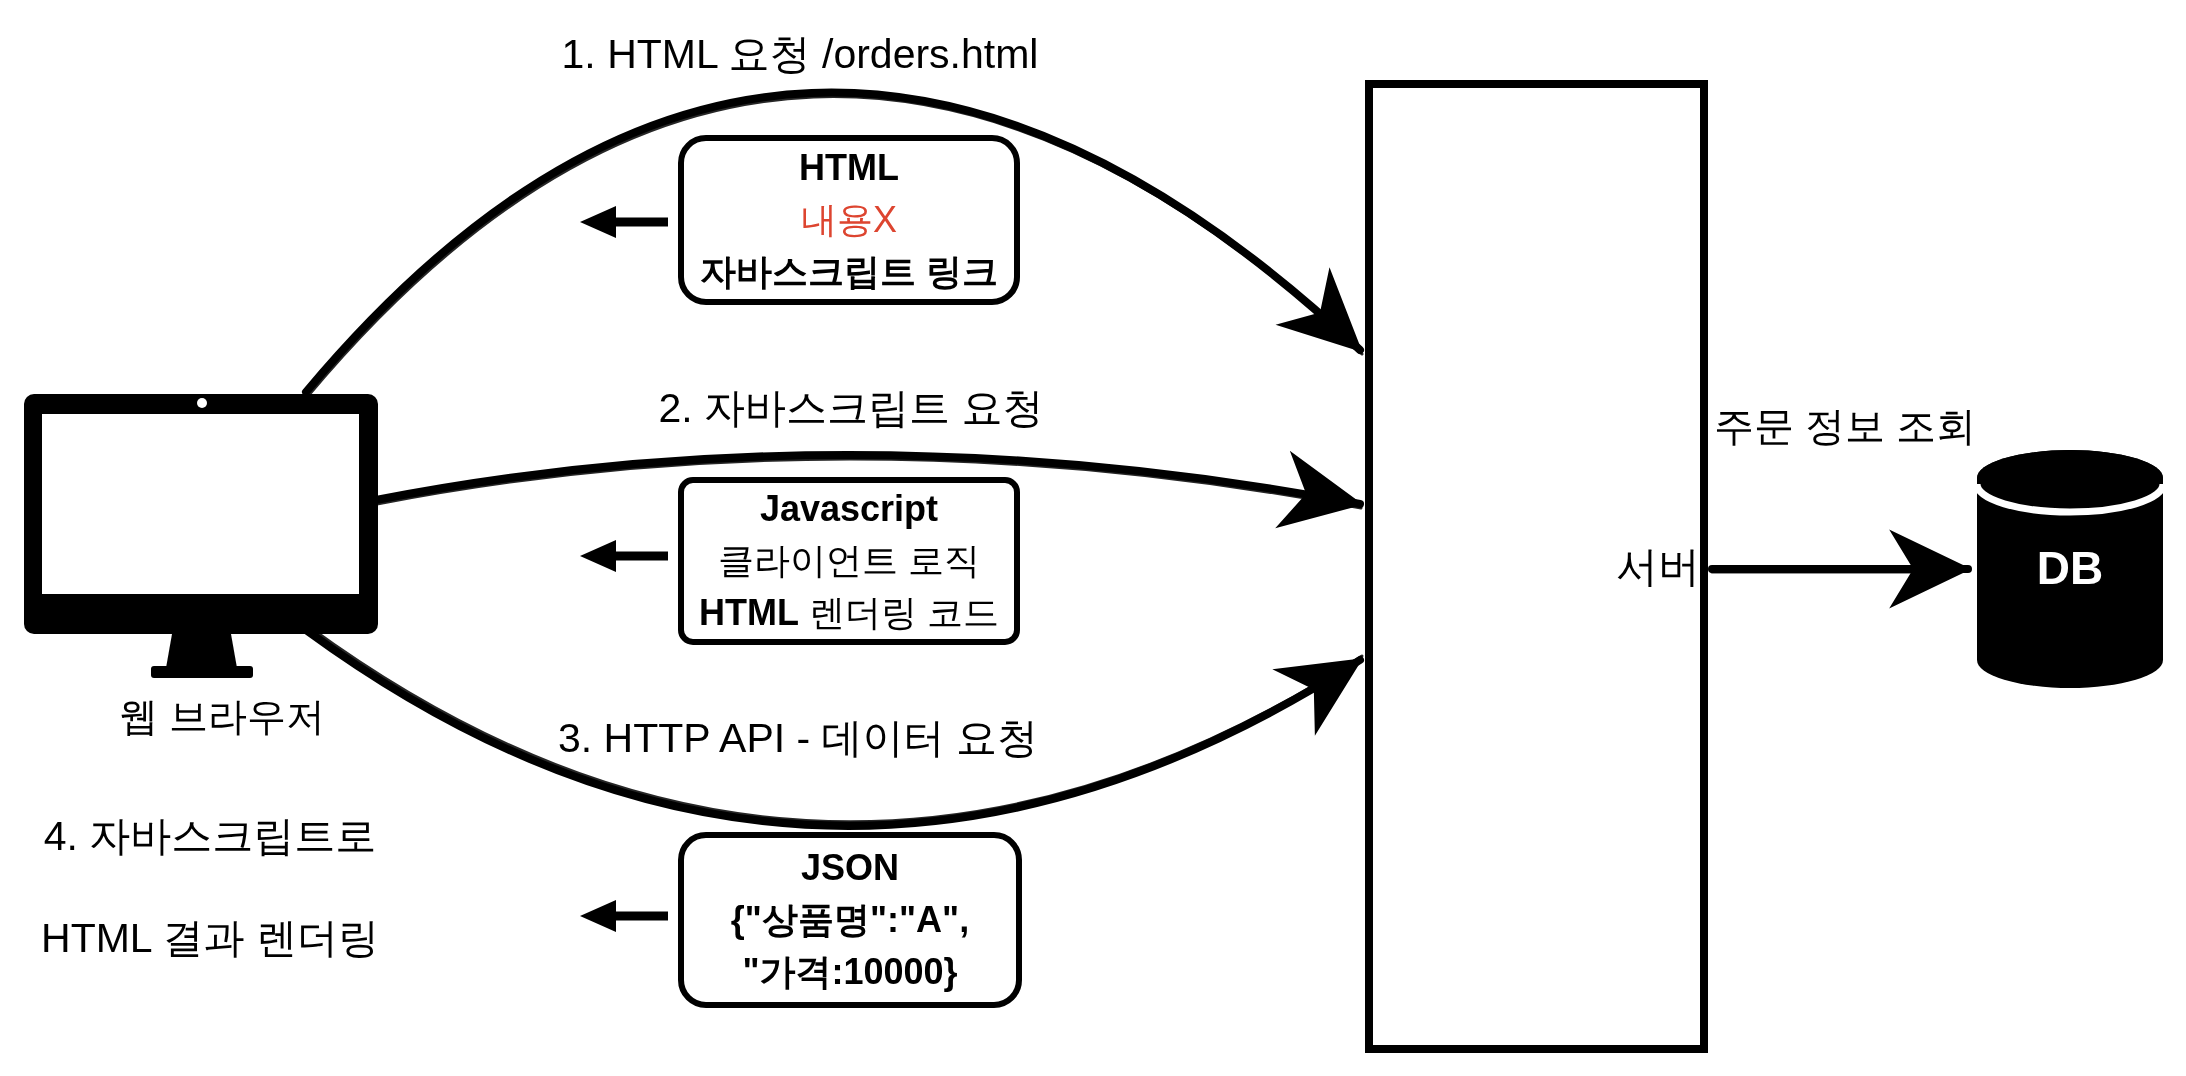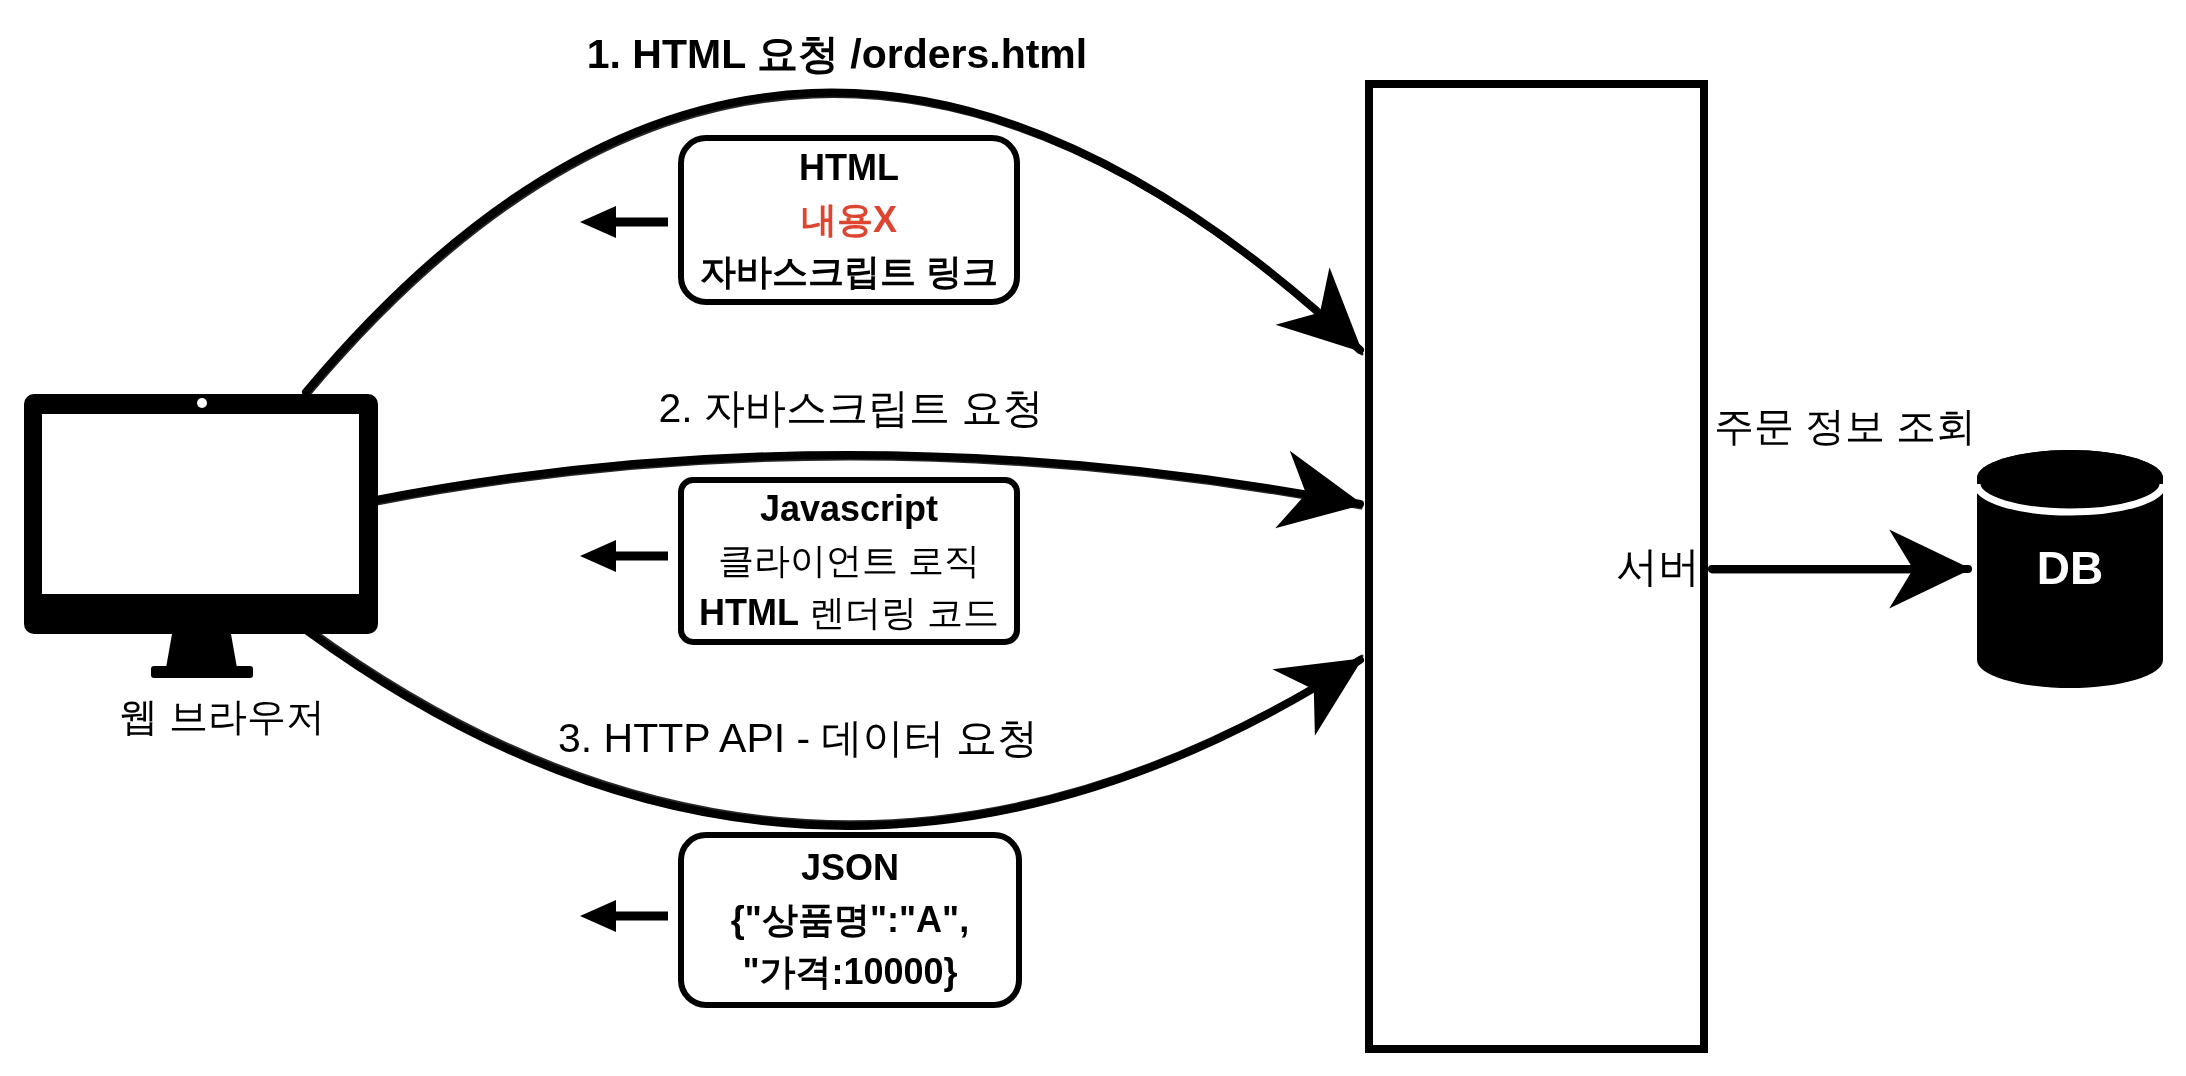--- a/index.html
+++ b/index.html
@@ -30,21 +30,21 @@
     position:absolute;
     box-sizing:border-box;
     border:6px solid var(--ink);
     border-radius:28px;
     background:var(--background);
     display:flex;flex-direction:column;justify-content:center;align-items:center;
     text-align:center;
     font-size:36px;line-height:52px;
   }
   .resp-box .b{font-weight:700;}
-  .resp-box .red{color:var(--accent-red);font-weight:700;}
+  .resp-box .red{color:var(--accent-red);font-weight:400;}
   .server-box{
     position:absolute;
     box-sizing:border-box;
     border:8px solid var(--ink);
     background:var(--background);
     display:flex;align-items:center;justify-content:flex-end;
     font-size:42px;
   }
 </style>
 </head>
@@ -99,25 +99,29 @@
     </g>
 
     <g>
       <path d="M1977,478 L1977,660 A93,28 0 0 0 2163,660 L2163,478 A93,28 0 0 0 1977,478 Z" fill="currentColor"></path>
       <ellipse cx="2070" cy="478" rx="93" ry="28" fill="currentColor"></ellipse>
       <path d="M1977,484 A93,28 0 0 0 2163,484" stroke="#ffffff" stroke-width="7"></path>
       <text x="2070" y="584" text-anchor="middle" fill="#ffffff" font-size="46" font-weight="700" font-family="Liberation Sans, sans-serif">DB</text>
     </g>
   </svg>
 
-  <div class="lbl" style="left:837px;top:30px;font-weight:bold;">1. HTML 요청 /orders.html</div>
+  <div class="lbl" style="left:800px;top:30px;">1. HTML 요청 /orders.html</div>
   <div class="lbl" style="left:851px;top:384px;">2. 자바스크립트 요청</div>
   <div class="lbl" style="left:798px;top:714px;">3. HTTP API -  데이터 요청</div>
 
   <div class="lbl" style="left:222px;top:694px;font-size:39px;">웹 브라우저</div>
+  <div class="lbl center2" style="left:210px;top:760px;line-height:51px;">
+    <span>4. 자바스크립트로</span><br>
+    <span>HTML 결과 렌더링</span>
+  </div>
 
   <div class="resp-box" style="left:678px;top:135px;width:342px;height:170px;">
     <div class="b">HTML</div>
     <div class="red">내용X</div>
     <div class="b">자바스크립트 링크</div>
   </div>
 
   <div class="resp-box" style="left:678px;top:477px;width:342px;height:168px;border-radius:15px;">
     <div class="b">Javascript</div>
     <div>클라이언트 로직</div>

